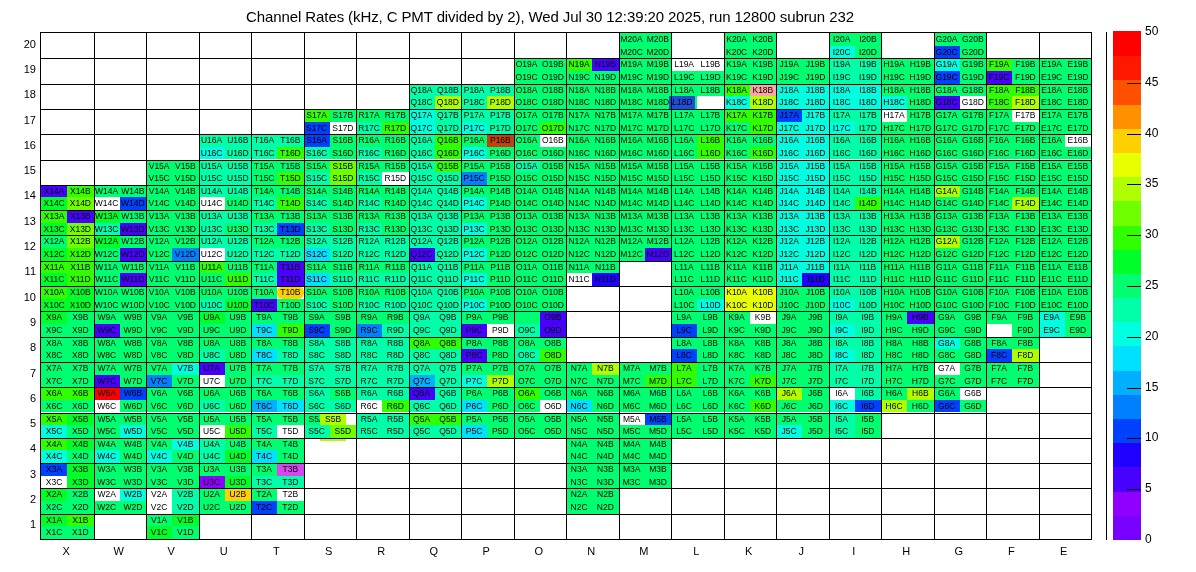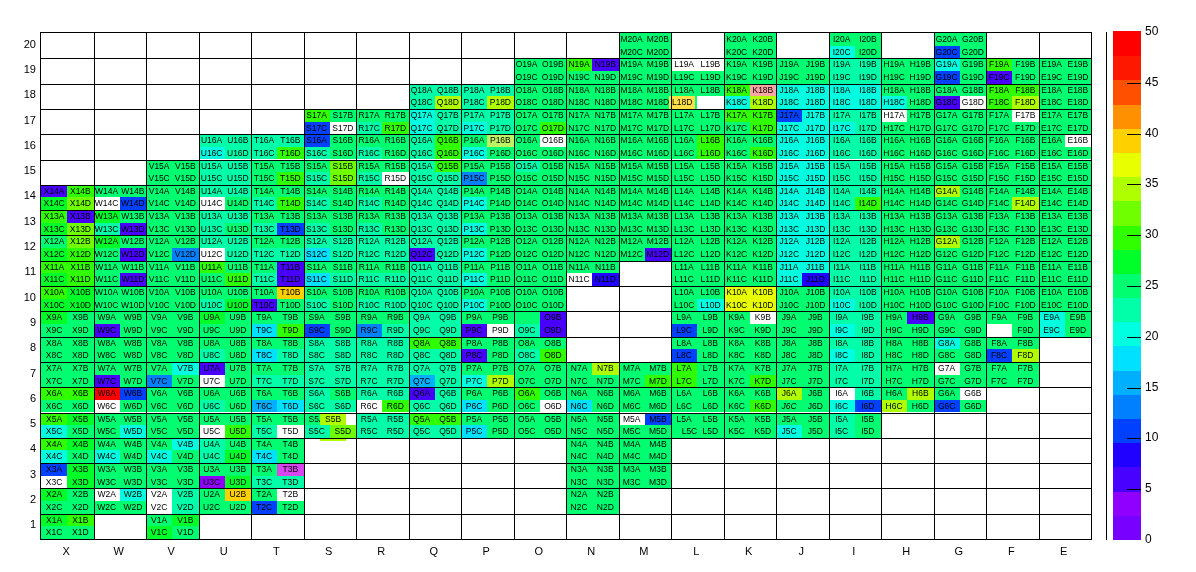--- a/index.html
+++ b/index.html
@@ -39,20 +39,21 @@
   #cbticks{position:absolute;left:1113px;top:32px;width:70px;height:508px;}
   .cbtick{position:absolute;left:14px;width:14px;height:1px;background:#000;}
   .cbtxt{position:absolute;left:32px;font-size:12px;color:#000;transform:translateY(-8px);}
   #cbaxis{position:absolute;left:1106px;top:32px;width:1px;height:508px;background:#000;}
 </style>
 </head>
 <body>
 
 <div id="root">
 
+  <div id="title">Channel Rates (kHz, C PMT divided by 2), Wed Jul 30 12:39:20 2025, run 12800 subrun 232</div>
 
   <div id="ylabels">
       <div class="ylab" style="top: 486.35px;">1</div>
       <div class="ylab" style="top: 461.05px;">2</div>
       <div class="ylab" style="top: 435.75px;">3</div>
       <div class="ylab" style="top: 410.45px;">4</div>
       <div class="ylab" style="top: 385.15px;">5</div>
       <div class="ylab" style="top: 359.85px;">6</div>
       <div class="ylab" style="top: 334.55px;">7</div>
       <div class="ylab" style="top: 309.25px;">8</div>
@@ -318,21 +319,21 @@
         <div class="sub" style="left: 236.25px; top: 189.75px; width: 26.25px; height: 12.65px; background: rgb(0, 64, 255);">T13D</div>
         <div class="sub" style="left: 210px; top: 202.4px; width: 26.25px; height: 12.65px; background: rgb(0, 255, 112);">T12A</div>
         <div class="sub" style="left: 236.25px; top: 202.4px; width: 26.25px; height: 12.65px; background: rgb(0, 255, 112);">T12B</div>
         <div class="sub" style="left: 210px; top: 215.05px; width: 26.25px; height: 12.65px; background: rgb(0, 255, 168);">T12C</div>
         <div class="sub" style="left: 236.25px; top: 215.05px; width: 26.25px; height: 12.65px; background: rgb(0, 255, 168);">T12D</div>
         <div class="sub" style="left: 210px; top: 227.7px; width: 26.25px; height: 12.65px; background: rgb(0, 255, 112);">T11A</div>
         <div class="sub" style="left: 236.25px; top: 227.7px; width: 26.25px; height: 12.65px; background: rgb(72, 0, 255);">T11B</div>
         <div class="sub" style="left: 210px; top: 240.35px; width: 26.25px; height: 12.65px; background: rgb(0, 255, 168);">T11C</div>
         <div class="sub" style="left: 236.25px; top: 240.35px; width: 26.25px; height: 12.65px; background: rgb(72, 0, 255);">T11D</div>
         <div class="sub" style="left: 210px; top: 253px; width: 26.25px; height: 12.65px; background: rgb(0, 255, 112);">T10A</div>
-        <div class="sub" style="left: 236.25px; top: 253px; width: 26.25px; height: 12.65px; background: rgb(255, 208, 0);">T10B</div>
+        <div class="sub" style="left: 236.25px; top: 253px; width: 26.25px; height: 12.65px; background: rgb(255, 208, 0); border-radius: 6px;">T10B</div>
         <div class="sub" style="left: 210px; top: 265.65px; width: 26.25px; height: 12.65px; background: rgb(72, 0, 255);">T10C</div>
         <div class="sub" style="left: 236.25px; top: 265.65px; width: 26.25px; height: 12.65px; background: rgb(0, 255, 112);">T10D</div>
         <div class="sub" style="left: 210px; top: 278.3px; width: 26.25px; height: 12.65px; background: rgb(0, 255, 112);">T9A</div>
         <div class="sub" style="left: 236.25px; top: 278.3px; width: 26.25px; height: 12.65px; background: rgb(0, 255, 112);">T9B</div>
         <div class="sub" style="left: 210px; top: 290.95px; width: 26.25px; height: 12.65px; background: rgb(0, 224, 255);">T9C</div>
         <div class="sub" style="left: 236.25px; top: 290.95px; width: 26.25px; height: 12.65px; background: rgb(48, 255, 0);">T9D</div>
         <div class="sub" style="left: 210px; top: 303.6px; width: 26.25px; height: 12.65px; background: rgb(0, 255, 112);">T8A</div>
         <div class="sub" style="left: 236.25px; top: 303.6px; width: 26.25px; height: 12.65px; background: rgb(0, 255, 112);">T8B</div>
         <div class="sub" style="left: 210px; top: 316.25px; width: 26.25px; height: 12.65px; background: rgb(0, 224, 255);">T8C</div>
         <div class="sub" style="left: 236.25px; top: 316.25px; width: 26.25px; height: 12.65px; background: rgb(0, 255, 168);">T8D</div>
@@ -522,21 +523,21 @@
         <div class="sub" style="left: 393.75px; top: 392.15px; width: 26.25px; height: 12.65px; background: rgb(0, 255, 168);">Q5D</div>
         <div class="sub" style="left: 420px; top: 50.6px; width: 26.25px; height: 12.65px; background: rgb(0, 255, 168);">P18A</div>
         <div class="sub" style="left: 446.25px; top: 50.6px; width: 26.25px; height: 12.65px; background: rgb(0, 255, 168);">P18B</div>
         <div class="sub" style="left: 420px; top: 63.25px; width: 26.25px; height: 12.65px; background: rgb(0, 255, 168);">P18C</div>
         <div class="sub" style="left: 446.25px; top: 63.25px; width: 26.25px; height: 12.65px; background: rgb(176, 255, 0);">P18D</div>
         <div class="sub" style="left: 420px; top: 75.9px; width: 26.25px; height: 12.65px; background: rgb(0, 255, 168);">P17A</div>
         <div class="sub" style="left: 446.25px; top: 75.9px; width: 26.25px; height: 12.65px; background: rgb(0, 255, 168);">P17B</div>
         <div class="sub" style="left: 420px; top: 88.55px; width: 26.25px; height: 12.65px; background: rgb(0, 255, 224);">P17C</div>
         <div class="sub" style="left: 446.25px; top: 88.55px; width: 26.25px; height: 12.65px; background: rgb(0, 255, 168);">P17D</div>
         <div class="sub" style="left: 420px; top: 101.2px; width: 26.25px; height: 12.65px; background: rgb(0, 255, 112);">P16A</div>
-        <div class="sub" style="left: 446.25px; top: 101.2px; width: 26.25px; height: 12.65px; background: #bef264;">P16B</div>
+        <div class="sub" style="left: 446.25px; top: 101.2px; width: 26.25px; height: 12.65px; background: #c2410c;">P16B</div>
         <div class="sub" style="left: 420px; top: 113.85px; width: 26.25px; height: 12.65px; background: rgb(0, 255, 224);">P16C</div>
         <div class="sub" style="left: 446.25px; top: 113.85px; width: 26.25px; height: 12.65px; background: rgb(0, 255, 112);">P16D</div>
         <div class="sub" style="left: 420px; top: 126.5px; width: 26.25px; height: 12.65px; background: rgb(0, 255, 112);">P15A</div>
         <div class="sub" style="left: 446.25px; top: 126.5px; width: 26.25px; height: 12.65px; background: rgb(0, 255, 112);">P15B</div>
         <div class="sub" style="left: 420px; top: 139.15px; width: 26.25px; height: 12.65px; background: rgb(0, 128, 255);">P15C</div>
         <div class="sub" style="left: 446.25px; top: 139.15px; width: 26.25px; height: 12.65px; background: rgb(0, 255, 112);">P15D</div>
         <div class="sub" style="left: 420px; top: 151.8px; width: 26.25px; height: 12.65px; background: rgb(0, 255, 112);">P14A</div>
         <div class="sub" style="left: 446.25px; top: 151.8px; width: 26.25px; height: 12.65px; background: rgb(0, 255, 112);">P14B</div>
         <div class="sub" style="left: 420px; top: 164.45px; width: 26.25px; height: 12.65px; background: rgb(0, 255, 224);">P14C</div>
         <div class="sub" style="left: 446.25px; top: 164.45px; width: 26.25px; height: 12.65px; background: rgb(0, 255, 112);">P14D</div>
@@ -752,21 +753,21 @@
         <div class="sub" style="left: 603.75px; top: 430.1px; width: 26.25px; height: 12.65px; background: rgb(0, 255, 112);">M3B</div>
         <div class="sub" style="left: 577.5px; top: 442.75px; width: 26.25px; height: 12.65px; background: rgb(0, 255, 112);">M3C</div>
         <div class="sub" style="left: 603.75px; top: 442.75px; width: 26.25px; height: 12.65px; background: rgb(0, 255, 112);">M3D</div>
         <div class="sub" style="left: 630px; top: 25.3px; width: 26.25px; height: 12.65px; background: rgb(255, 255, 255);">L19A</div>
         <div class="sub" style="left: 656.25px; top: 25.3px; width: 26.25px; height: 12.65px; background: rgb(255, 255, 255);">L19B</div>
         <div class="sub" style="left: 630px; top: 37.95px; width: 26.25px; height: 12.65px; background: rgb(0, 255, 112);">L19C</div>
         <div class="sub" style="left: 656.25px; top: 37.95px; width: 26.25px; height: 12.65px; background: rgb(0, 255, 112);">L19D</div>
         <div class="sub" style="left: 630px; top: 50.6px; width: 26.25px; height: 12.65px; background: rgb(0, 255, 112);">L18A</div>
         <div class="sub" style="left: 656.25px; top: 50.6px; width: 26.25px; height: 12.65px; background: rgb(0, 255, 112);">L18B</div>
         <div class="sub" style="left: 630px; top: 63.25px; width: 26.25px; height: 12.65px; background: rgb(0, 255, 112);">L18C</div>
-        <div class="sub" style="left: 628px; top: 63.25px; width: 26.25px; height: 12.65px; background: #fde047;">L18D</div>
+        <div class="sub" style="left: 628px; top: 63.25px; width: 26.25px; height: 12.65px; background: #1d4ed8; font-style: italic;">L18D</div>
         <div class="sub" style="left: 630px; top: 75.9px; width: 26.25px; height: 12.65px; background: rgb(0, 255, 112);">L17A</div>
         <div class="sub" style="left: 656.25px; top: 75.9px; width: 26.25px; height: 12.65px; background: rgb(0, 255, 112);">L17B</div>
         <div class="sub" style="left: 630px; top: 88.55px; width: 26.25px; height: 12.65px; background: rgb(0, 255, 112);">L17C</div>
         <div class="sub" style="left: 656.25px; top: 88.55px; width: 26.25px; height: 12.65px; background: rgb(0, 255, 112);">L17D</div>
         <div class="sub" style="left: 630px; top: 101.2px; width: 26.25px; height: 12.65px; background: rgb(0, 255, 112);">L16A</div>
         <div class="sub" style="left: 656.25px; top: 101.2px; width: 26.25px; height: 12.65px; background: rgb(48, 255, 0);">L16B</div>
         <div class="sub" style="left: 630px; top: 113.85px; width: 26.25px; height: 12.65px; background: rgb(0, 255, 112);">L16C</div>
         <div class="sub" style="left: 656.25px; top: 113.85px; width: 26.25px; height: 12.65px; background: rgb(48, 255, 0);">L16D</div>
         <div class="sub" style="left: 630px; top: 126.5px; width: 26.25px; height: 12.65px; background: rgb(0, 255, 112);">L15A</div>
         <div class="sub" style="left: 656.25px; top: 126.5px; width: 26.25px; height: 12.65px; background: rgb(0, 255, 112);">L15B</div>
@@ -803,21 +804,21 @@
         <div class="sub" style="left: 630px; top: 328.9px; width: 26.25px; height: 12.65px; background: rgb(48, 255, 0);">L7A</div>
         <div class="sub" style="left: 656.25px; top: 328.9px; width: 26.25px; height: 12.65px; background: rgb(0, 255, 112);">L7B</div>
         <div class="sub" style="left: 630px; top: 341.55px; width: 26.25px; height: 12.65px; background: rgb(48, 255, 0);">L7C</div>
         <div class="sub" style="left: 656.25px; top: 341.55px; width: 26.25px; height: 12.65px; background: rgb(0, 255, 112);">L7D</div>
         <div class="sub" style="left: 630px; top: 354.2px; width: 26.25px; height: 12.65px; background: rgb(0, 255, 112);">L6A</div>
         <div class="sub" style="left: 656.25px; top: 354.2px; width: 26.25px; height: 12.65px; background: rgb(0, 255, 112);">L6B</div>
         <div class="sub" style="left: 630px; top: 366.85px; width: 26.25px; height: 12.65px; background: rgb(0, 255, 112);">L6C</div>
         <div class="sub" style="left: 656.25px; top: 366.85px; width: 26.25px; height: 12.65px; background: rgb(0, 255, 112);">L6D</div>
         <div class="sub" style="left: 630px; top: 379.5px; width: 26.25px; height: 12.65px; background: rgb(0, 255, 112);">L5A</div>
         <div class="sub" style="left: 656.25px; top: 379.5px; width: 26.25px; height: 12.65px; background: rgb(0, 255, 112);">L5B</div>
-        <div class="sub" style="left: 630px; top: 392.15px; width: 26.25px; height: 12.65px; background: rgb(0, 255, 112); text-align: right;">L5C</div>
+        <div class="sub" style="left: 630px; top: 392.15px; width: 26.25px; height: 12.65px; background: rgb(0, 255, 112);">L5C</div>
         <div class="sub" style="left: 656.25px; top: 392.15px; width: 26.25px; height: 12.65px; background: rgb(0, 255, 112);">L5D</div>
         <div class="sub" style="left: 682.5px; top: 0px; width: 26.25px; height: 12.65px; background: rgb(0, 255, 112);">K20A</div>
         <div class="sub" style="left: 708.75px; top: 0px; width: 26.25px; height: 12.65px; background: rgb(0, 255, 112);">K20B</div>
         <div class="sub" style="left: 682.5px; top: 12.65px; width: 26.25px; height: 12.65px; background: rgb(0, 255, 112);">K20C</div>
         <div class="sub" style="left: 708.75px; top: 12.65px; width: 26.25px; height: 12.65px; background: rgb(0, 255, 112);">K20D</div>
         <div class="sub" style="left: 682.5px; top: 25.3px; width: 26.25px; height: 12.65px; background: rgb(0, 255, 112);">K19A</div>
         <div class="sub" style="left: 708.75px; top: 25.3px; width: 26.25px; height: 12.65px; background: rgb(0, 255, 112);">K19B</div>
         <div class="sub" style="left: 682.5px; top: 37.95px; width: 26.25px; height: 12.65px; background: rgb(0, 255, 112);">K19C</div>
         <div class="sub" style="left: 708.75px; top: 37.95px; width: 26.25px; height: 12.65px; background: rgb(0, 255, 112);">K19D</div>
         <div class="sub" style="left: 682.5px; top: 50.6px; width: 26.25px; height: 12.65px; background: rgb(48, 255, 0);">K18A</div>

